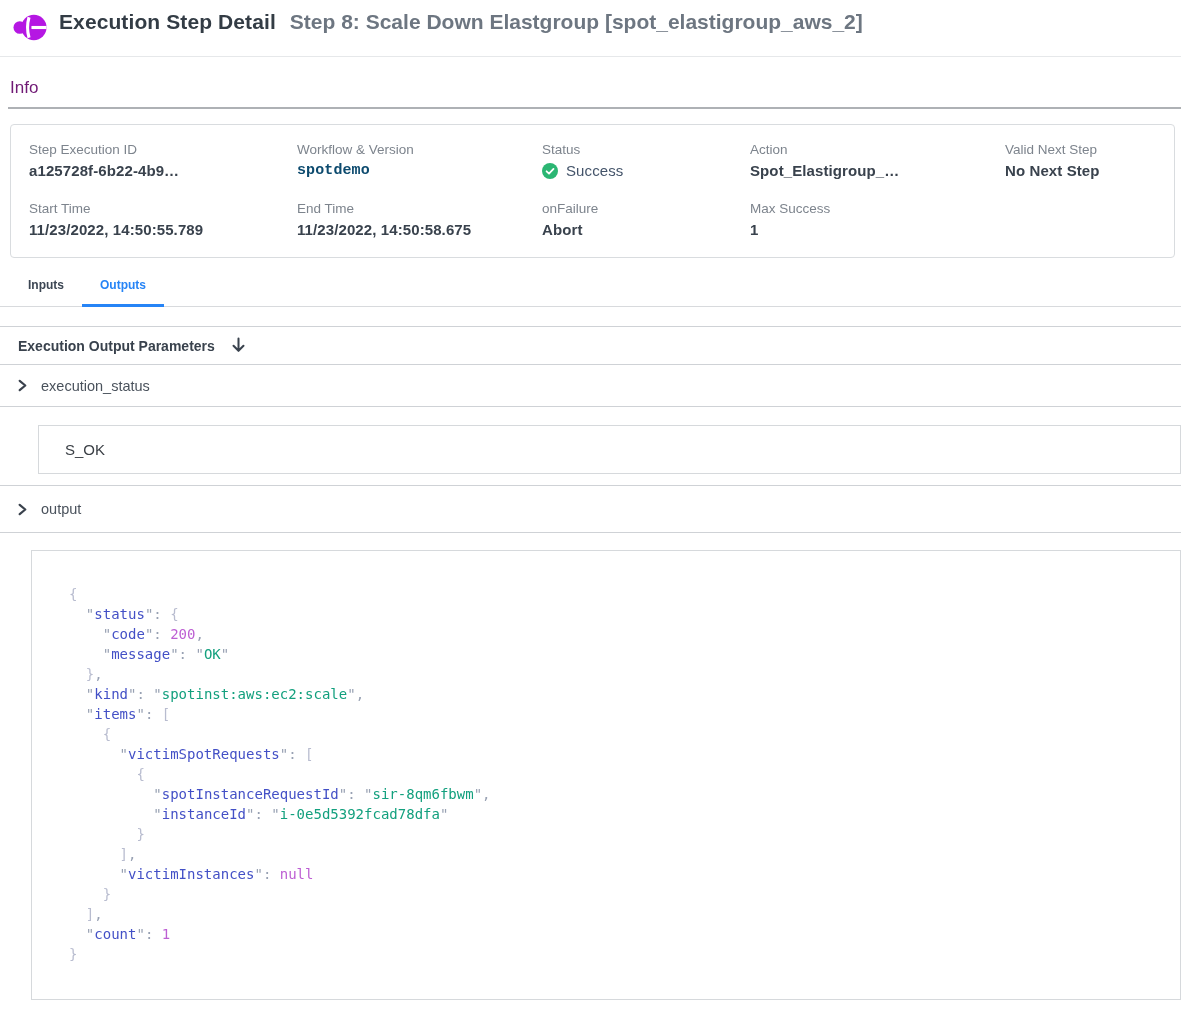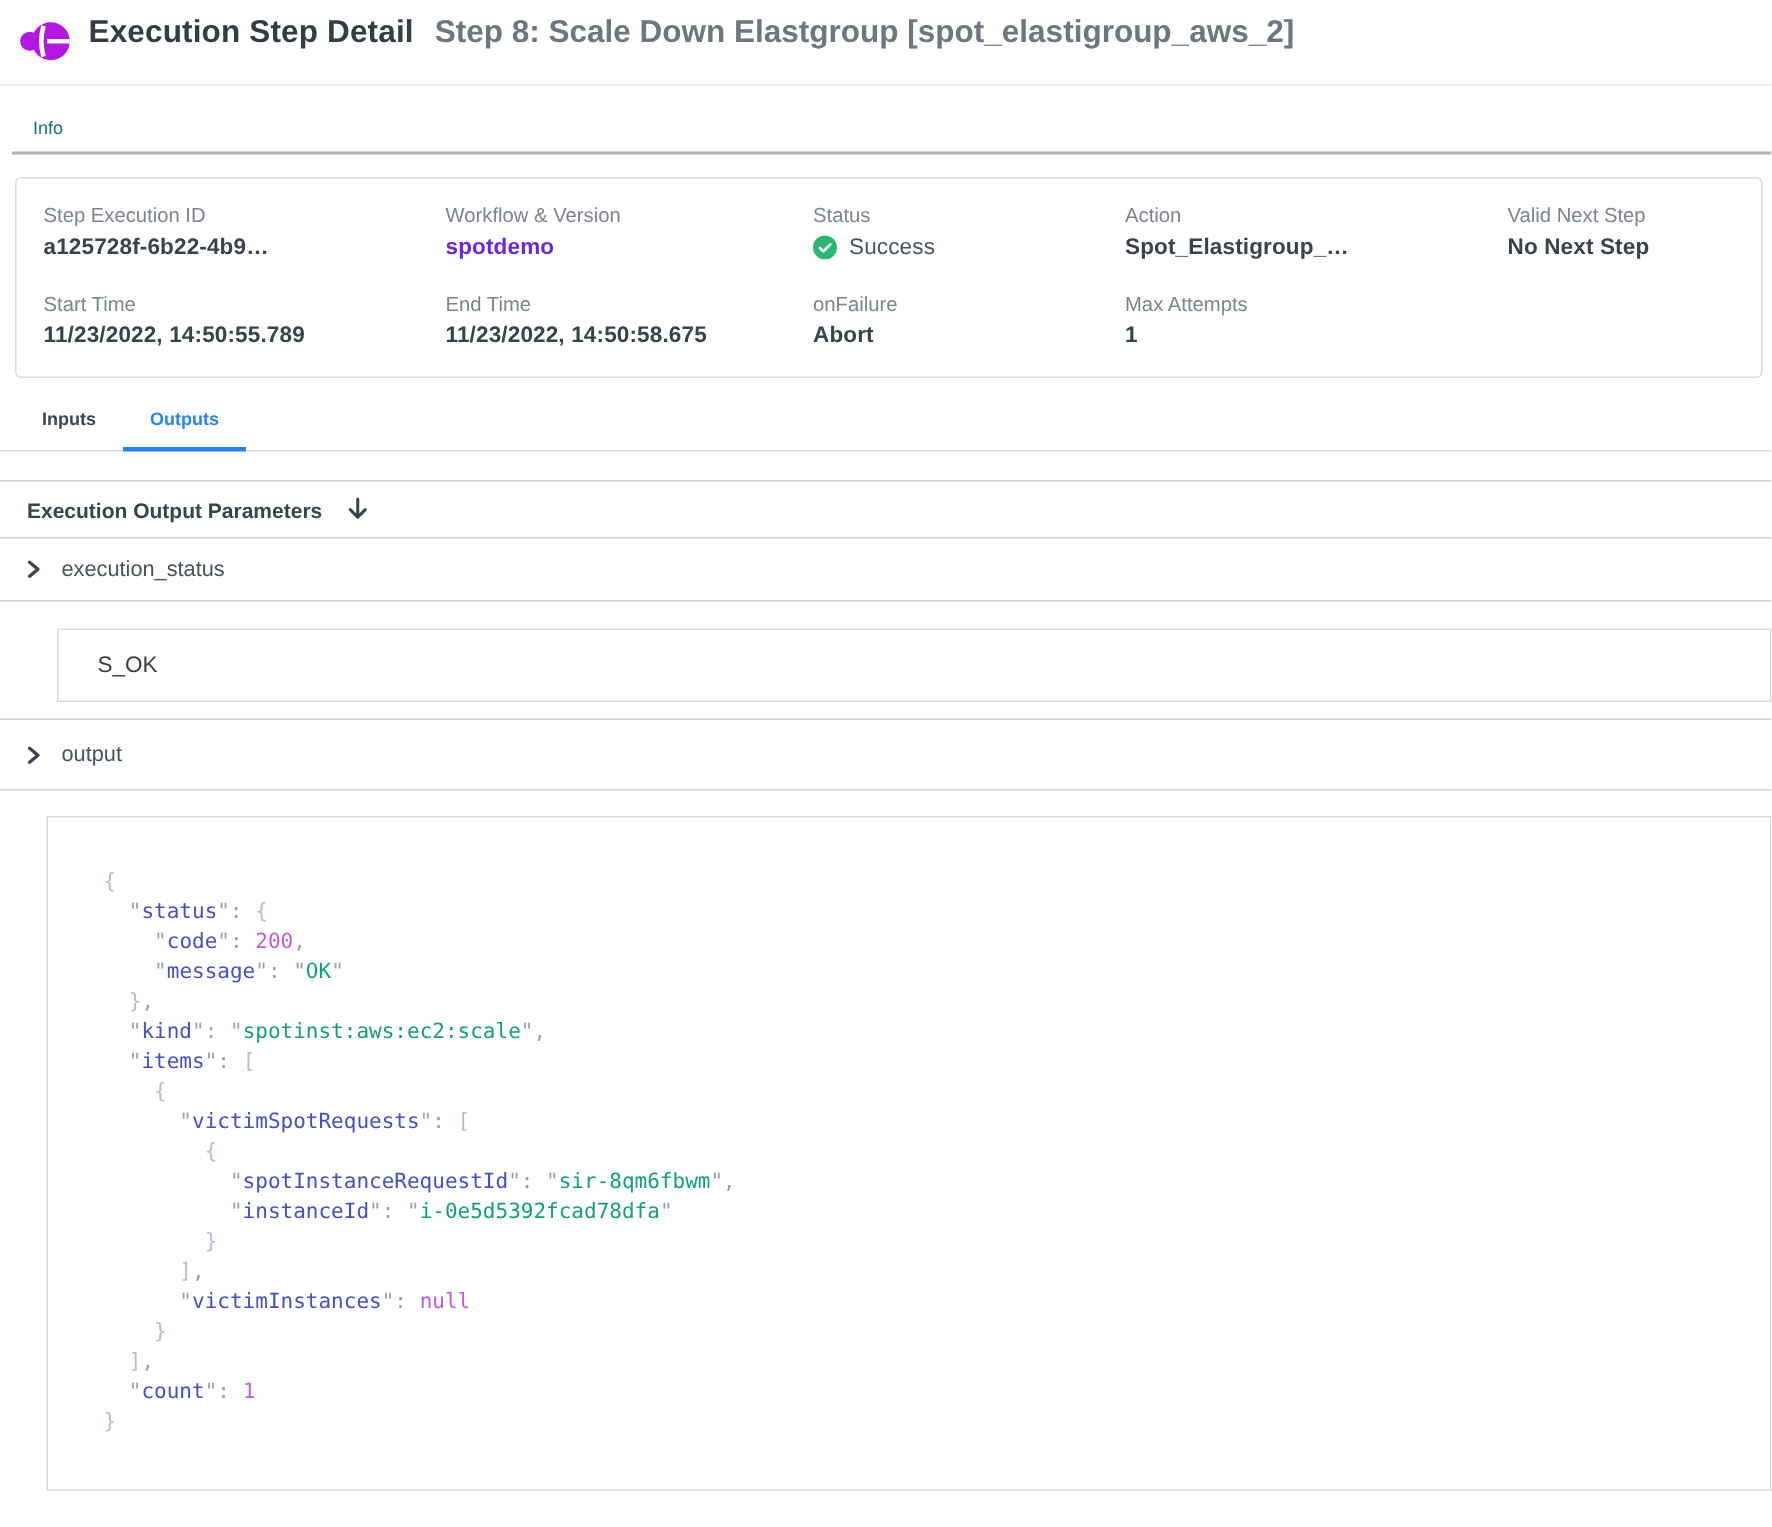--- a/index.html
+++ b/index.html
@@ -7,30 +7,30 @@
               font-family:"Liberation Sans","DejaVu Sans",sans-serif; color:#3d4752; }
 
   
   .page-header { display:flex; align-items:flex-start; gap:12px;
                  padding:10px 12px 11px 12px; border-bottom:1px solid #e6e8ea; }
   .logo { width:35px; height:35px; flex:0 0 auto; }
   .page-title { font-size:21px; font-weight:700; color:#333c45; letter-spacing:.1px; }
   .page-subtitle { font-size:21px; font-weight:700; color:#6d7681; margin-left:2px; }
 
   
-  .info-title { font-size:12px; color:#0f766e; padding:21px 0 9px 10px;margin-left:12px; }
+  .info-title { font-size:17px; color:#701a75; padding:21px 0 9px 10px; }
   .divider-strong { border:none; border-top:2px solid #aeb1b5; margin-left:8px; }
 
   .info-card { margin:15px 6px 0 10px; border:1px solid #d9dcdf; border-radius:4px;
                padding:17px 20px 19px 18px;
                display:grid; grid-template-columns:268px 245px 208px 255px 1fr;
                row-gap:22px; }
   .field-label { font-size:13.5px; color:#7d848d; margin-bottom:5px; }
   .field-value { font-size:15px; font-weight:700; color:#39424d; letter-spacing:.1px; }
-  .field-value.link { color:#6d28d9; cursor:pointer; }
+  .field-value.link { color:#0c4a6e; cursor:pointer;font-family:Liberation Mono, monospace; }
   .field-value.status { font-weight:400; color:#44546a; display:flex; align-items:center; gap:8px; }
 
   
   .tab-bar { margin-top:20px; padding-left:10px; display:flex;
              border-bottom:1px solid #d8dadd; position:relative; }
   .tab { font-size:12px; font-weight:700; color:#3c4653; padding:0 18px 12px 18px; cursor:pointer; }
   .tab.active { color:#2684f6; border-bottom:3px solid #2684f6; margin-bottom:-1px; }
 
   
   .section-header { margin-top:19px; border-top:1px solid #cfd2d6; border-bottom:1px solid #cfd2d6;
@@ -120,21 +120,21 @@
       <div class="field-label">End Time</div>
       <div class="field-value">11/23/2022, 14:50:58.675</div>
     </div>
 
     <div class="field">
       <div class="field-label">onFailure</div>
       <div class="field-value">Abort</div>
     </div>
 
     <div class="field">
-      <div class="field-label">Max Attempts</div>
+      <div class="field-label">Max Success</div>
       <div class="field-value">1</div>
     </div>
 
     <div class="field"></div>
   </div>
 </section>
 
 <nav class="tab-bar">
   <div class="tab">Inputs</div>
   <div class="tab active">Outputs</div>

